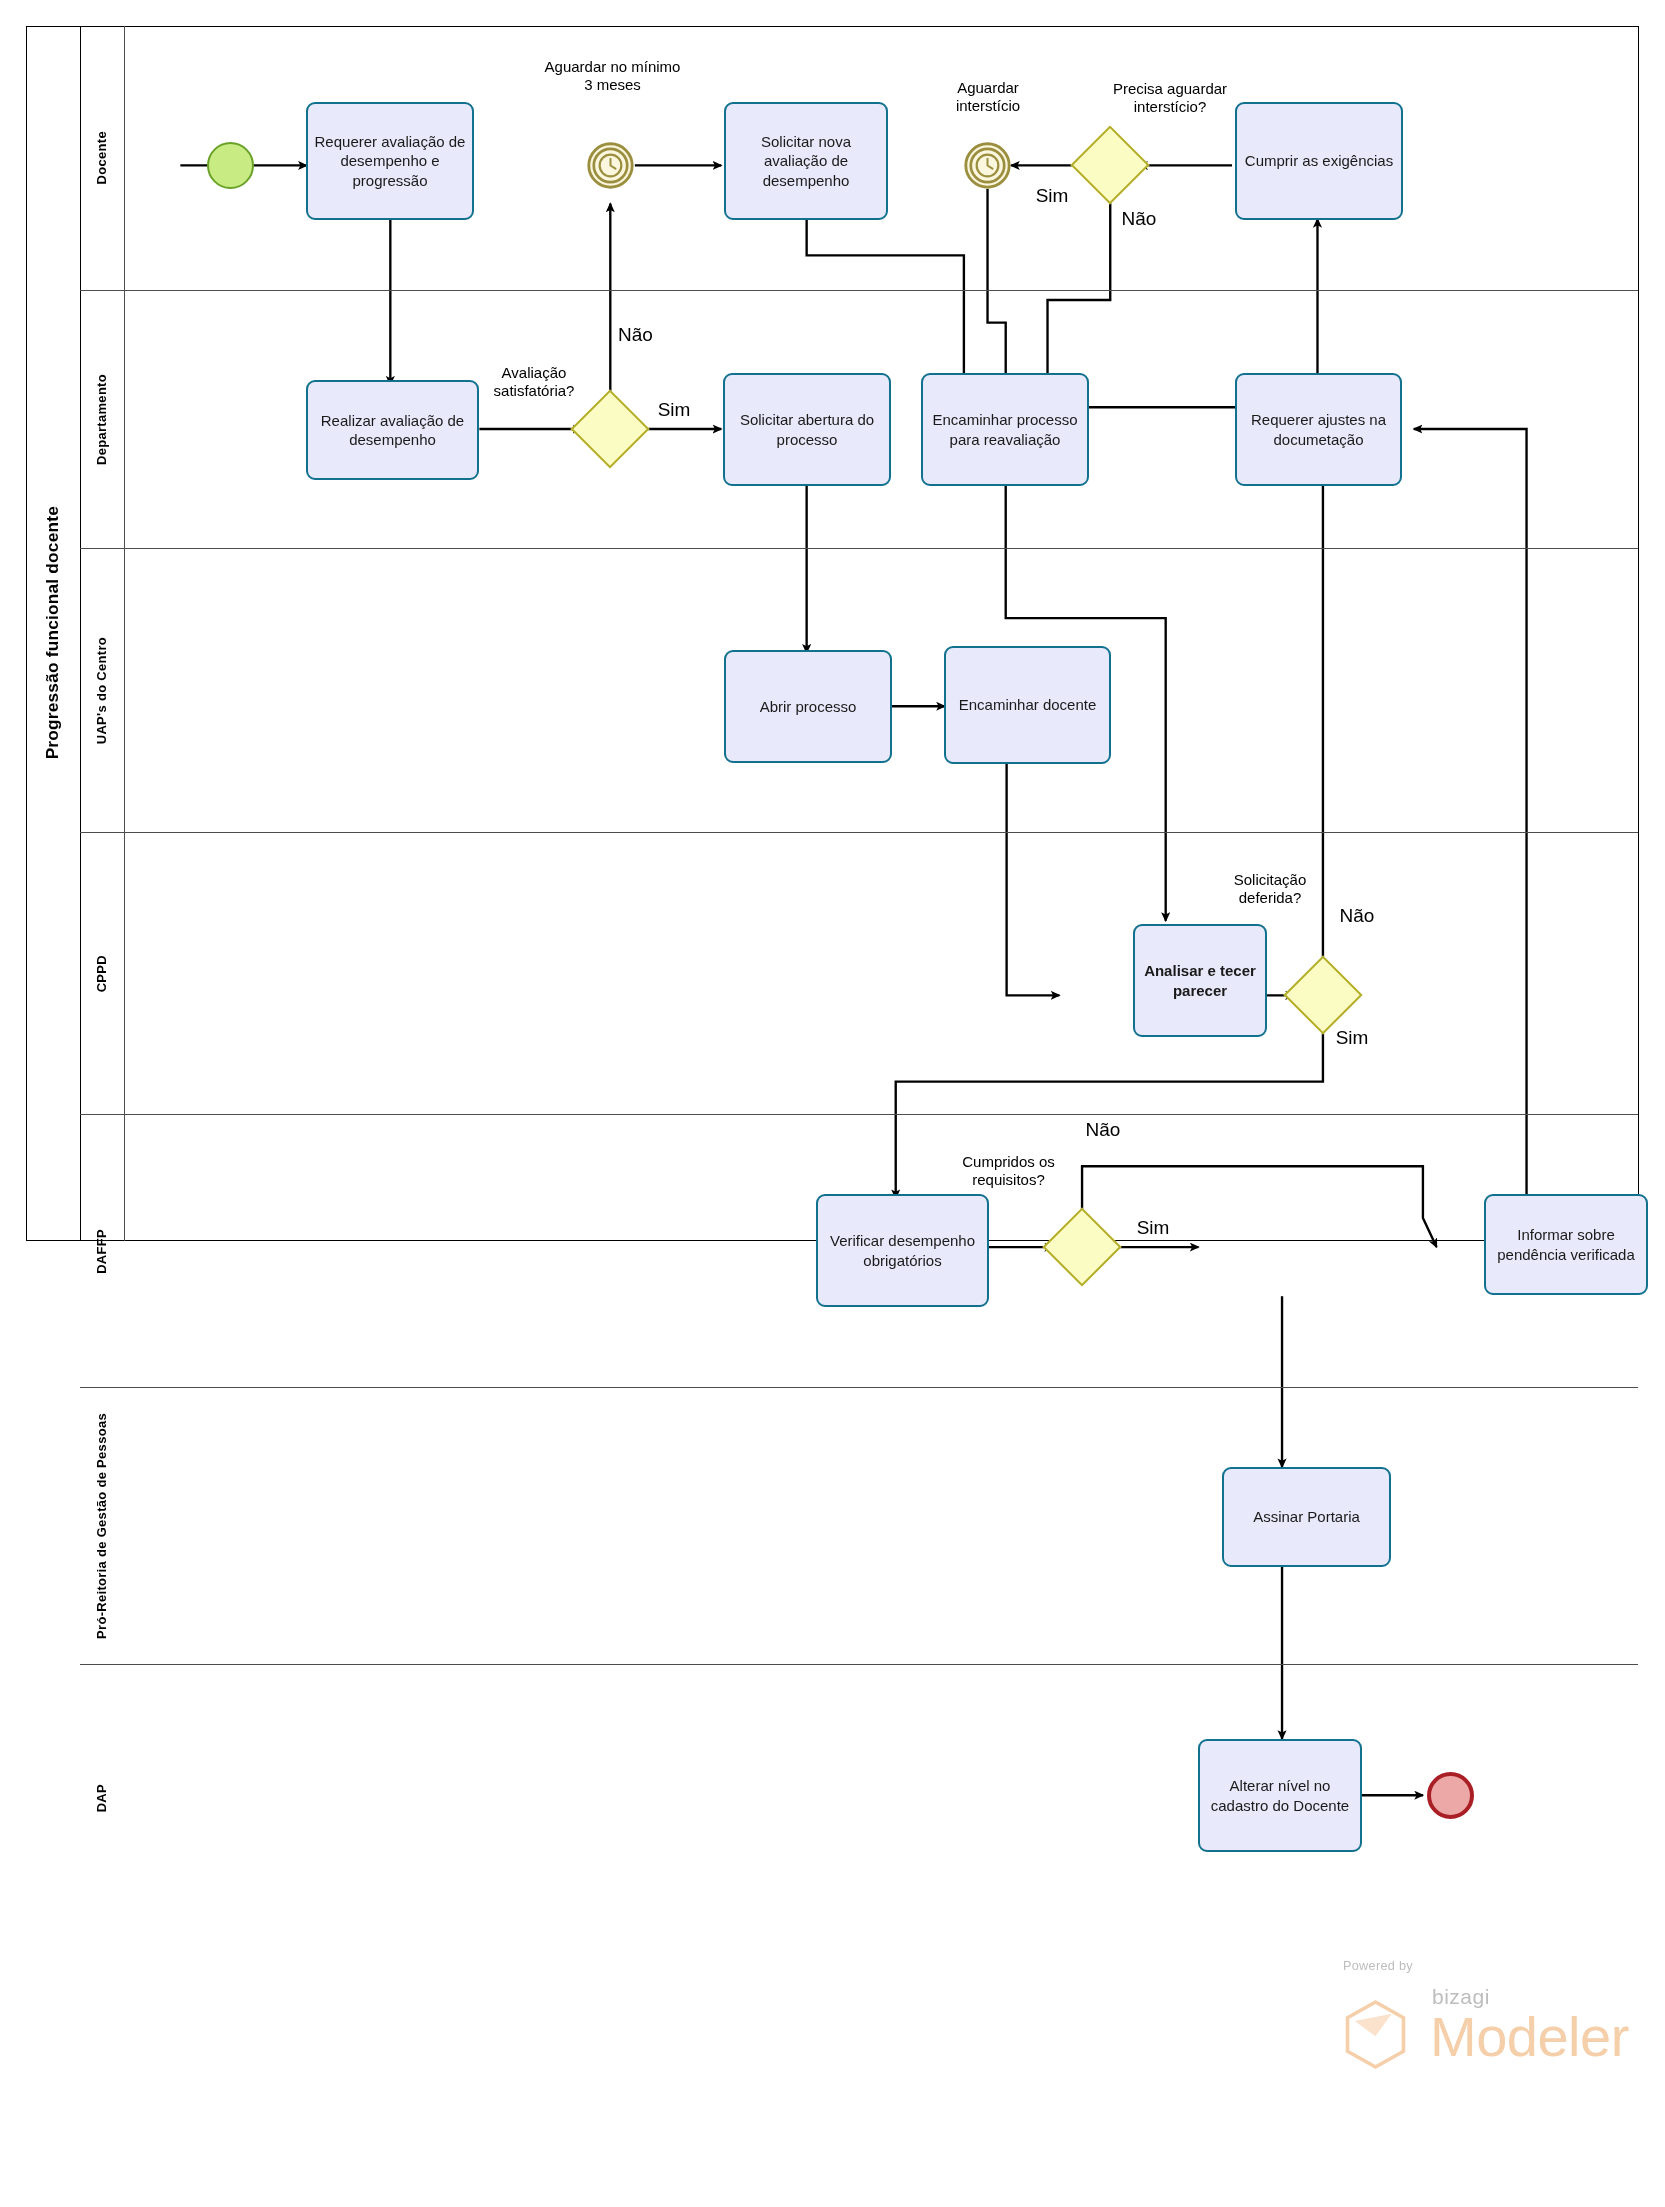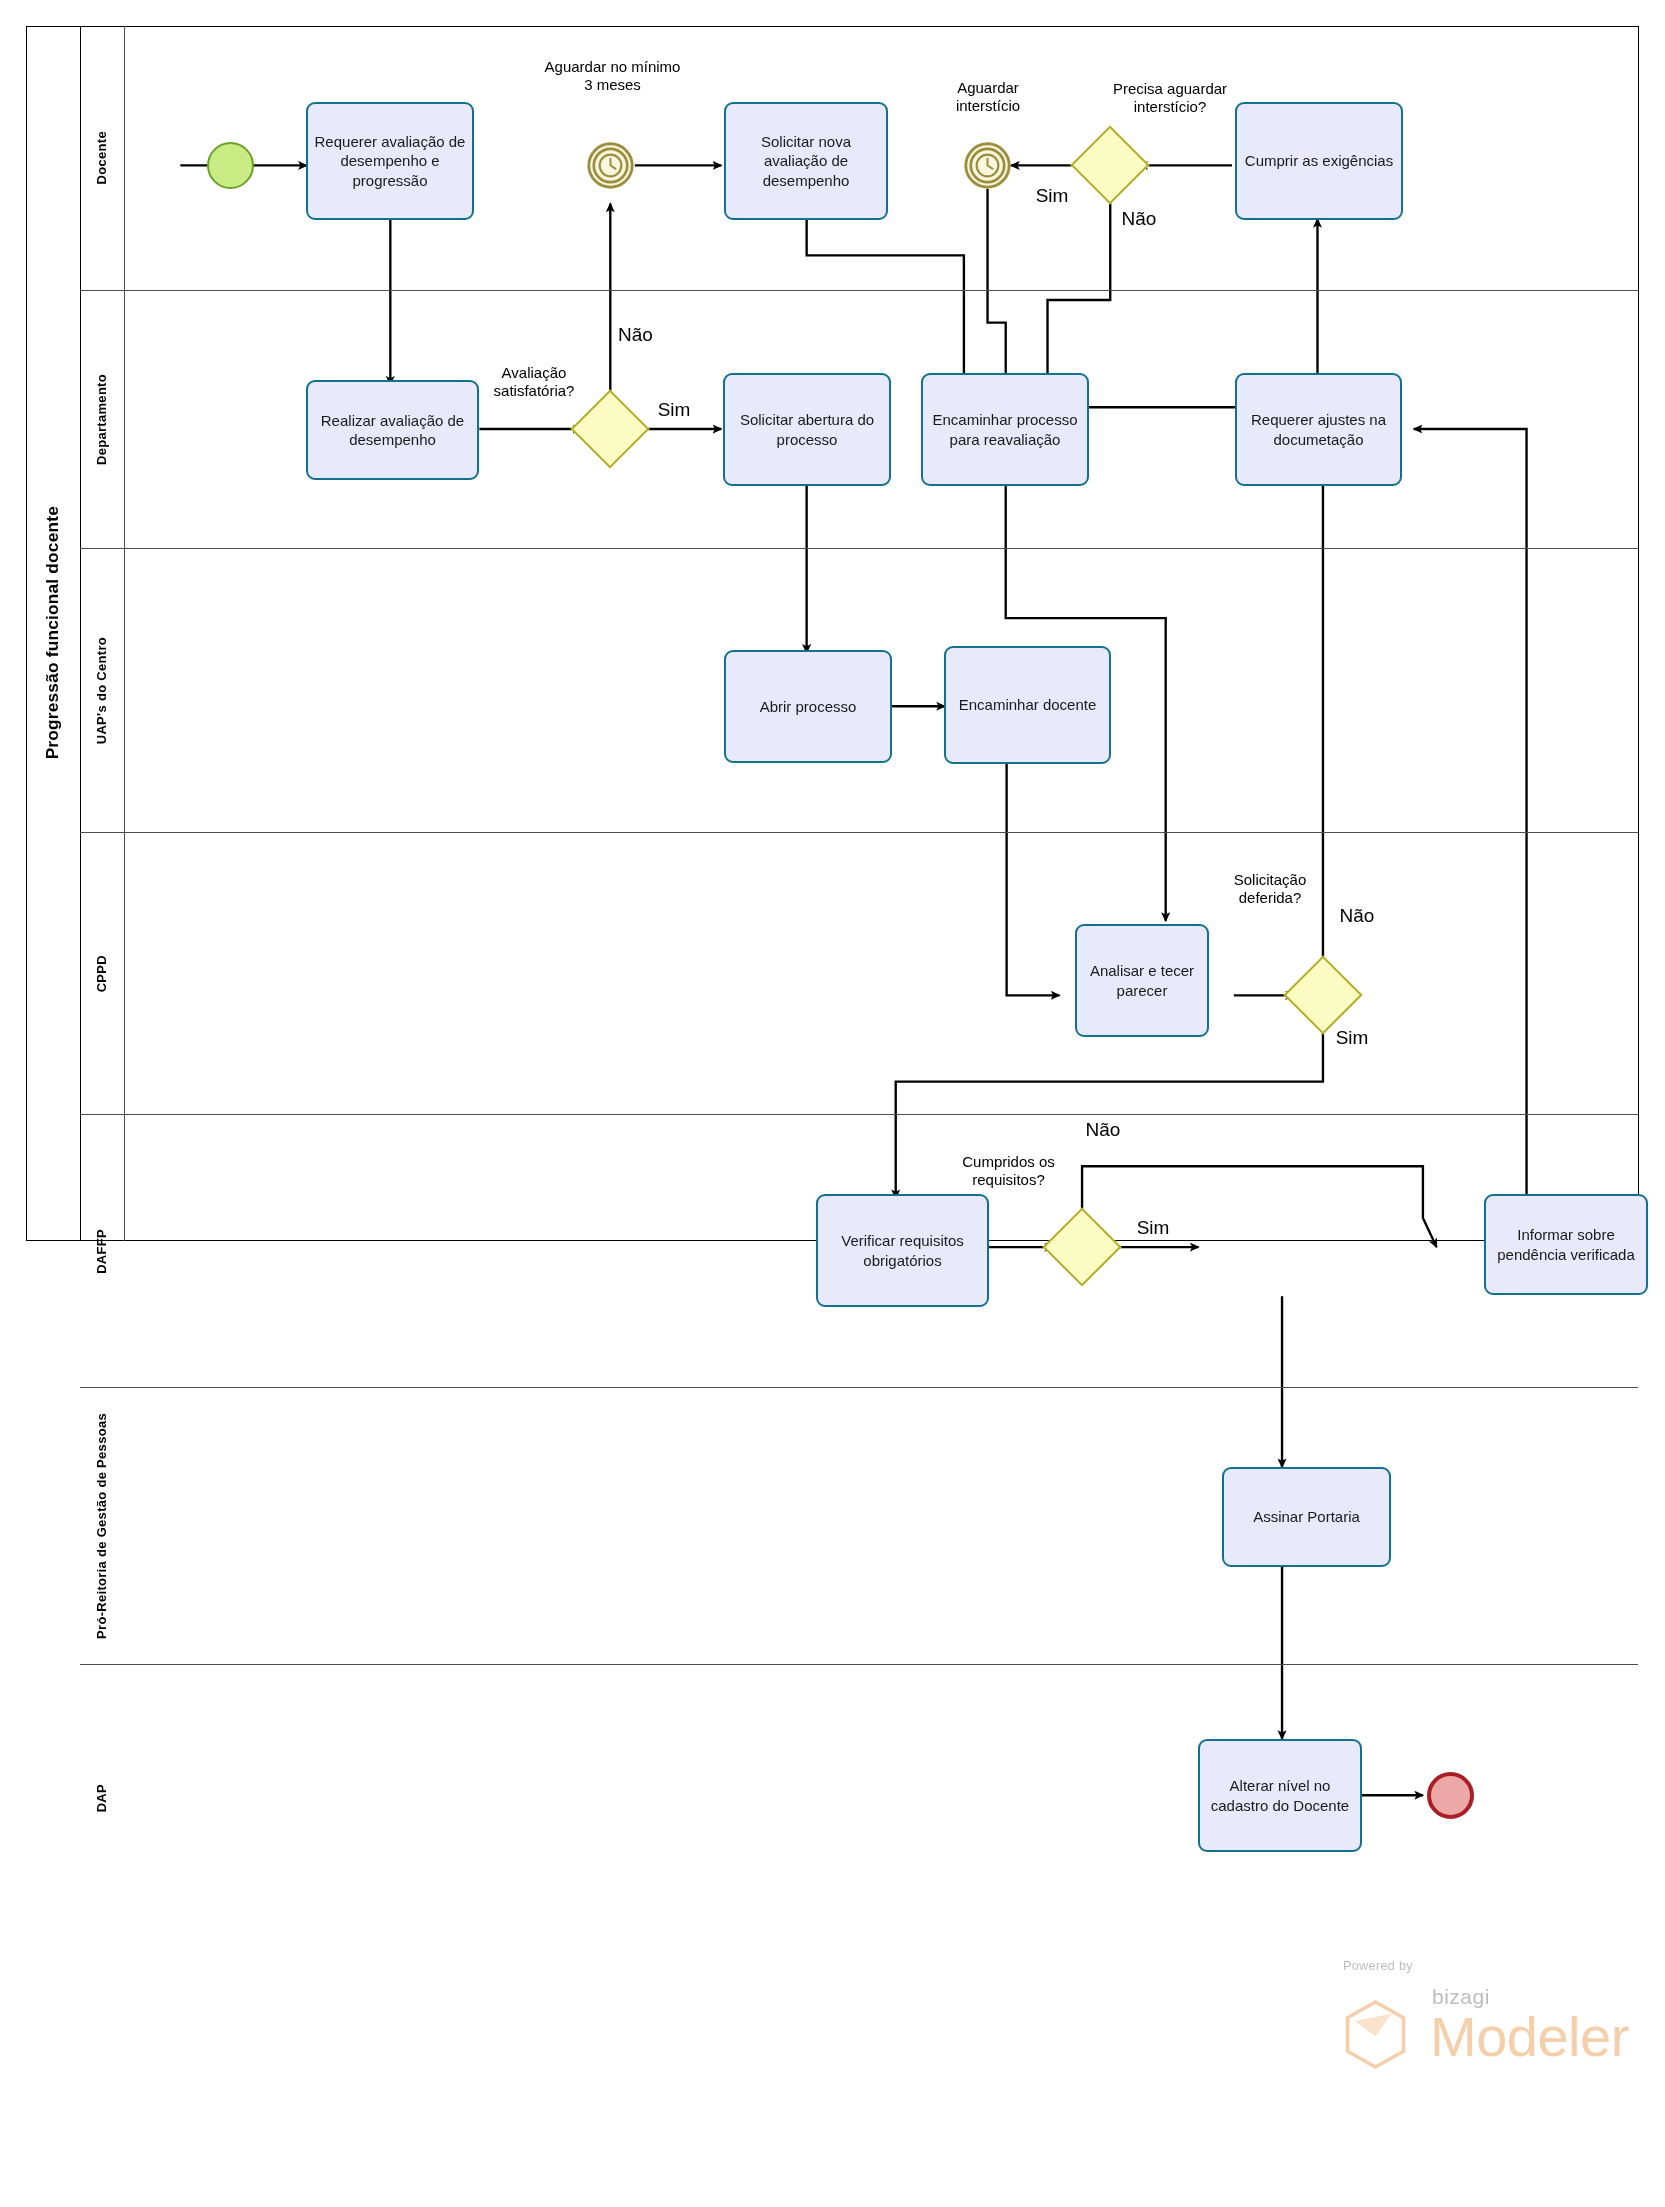--- a/index.html
+++ b/index.html
@@ -293,23 +293,23 @@
   <div class="task" style="left:723px;top:373px;width:168px;height:113px;">Solicitar abertura do processo</div>
 
   <div class="task" style="left:921px;top:373px;width:168px;height:113px;">Encaminhar processo para reavaliação</div>
 
   <div class="task" style="left:1235px;top:373px;width:167px;height:113px;">Requerer ajustes na documetação</div>
 
   <div class="task" style="left:724px;top:650px;width:168px;height:113px;">Abrir processo</div>
 
   <div class="task" style="left:944px;top:646px;width:167px;height:118px;">Encaminhar docente</div>
 
-  <div class="task" style="left:1075px;top:924px;width:134px;height:113px;">Analisar e tecer parecer</div>
-
-  <div class="task" style="left:816px;top:1194px;width:173px;height:113px;">Verificar requisitos obrigatórios</div>
+  <div class="task" style="left:1133px;top:924px;width:134px;height:113px;font-weight:bold;">Analisar e tecer parecer</div>
+
+  <div class="task" style="left:816px;top:1194px;width:173px;height:113px;">Verificar desempenho obrigatórios</div>
 
 
   <div class="task" style="left:1484px;top:1194px;width:164px;height:101px;text-align:center;">Informar sobre pendência verificada</div>
 
   <div class="task" style="left:1198px;top:1467px;width:169px;height:100px;margin-left:24px;">Assinar Portaria</div>
 
   <div class="task" style="left:1198px;top:1739px;width:164px;height:113px;">Alterar nível no cadastro do Docente</div>
 
   <div class="gateway" style="left:582px;top:401px;"></div>
   <div class="gateway" style="left:1082px;top:137px;"></div>

